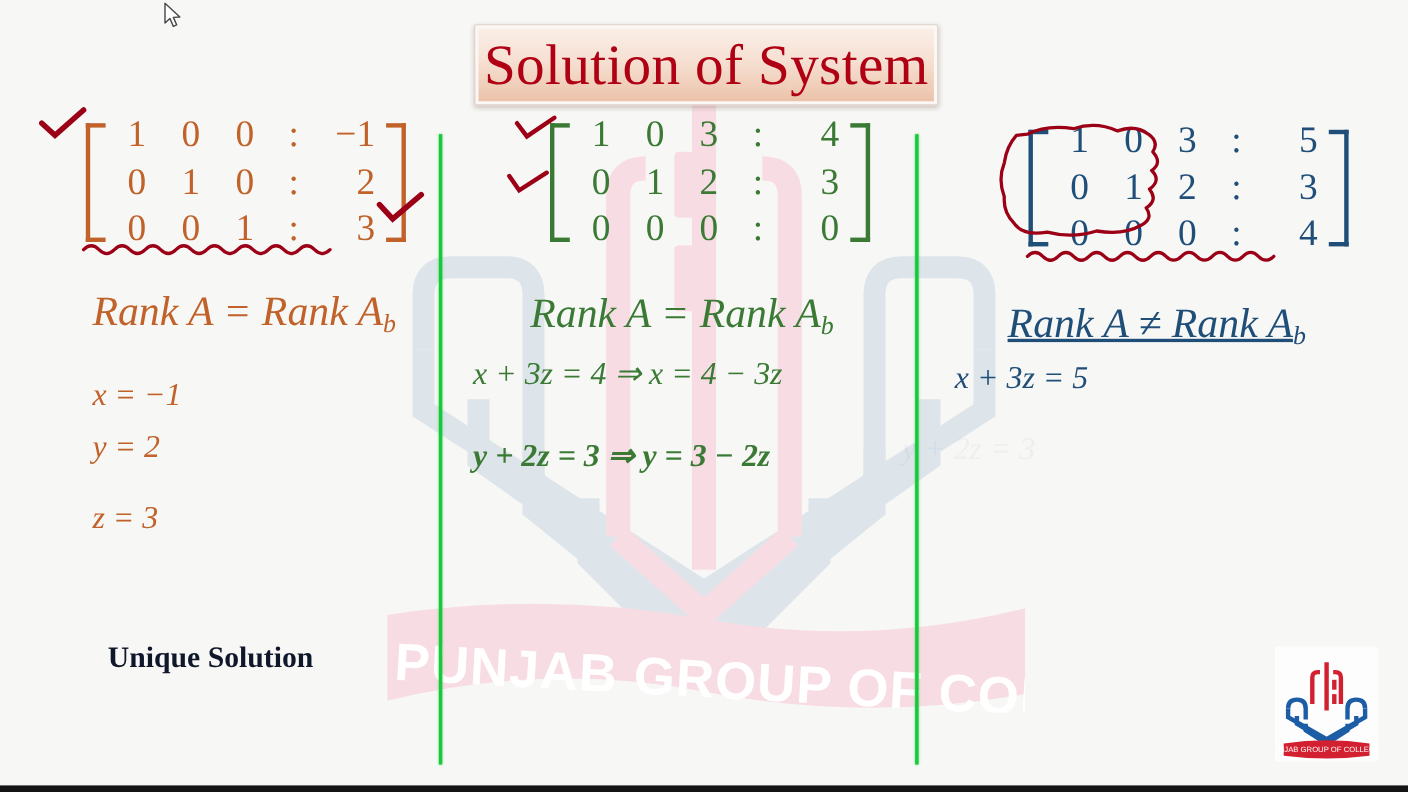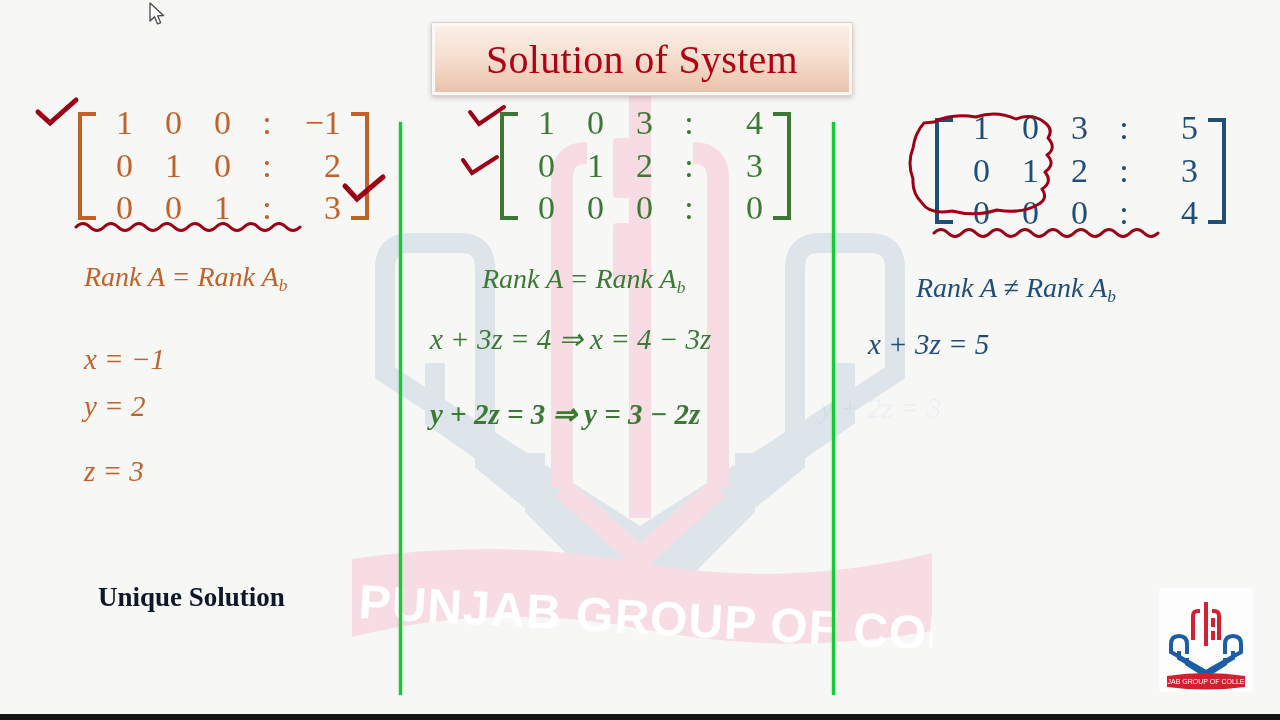--- a/index.html
+++ b/index.html
@@ -35,21 +35,21 @@
   
   .title-box{
     position:absolute;left:431px;top:22px;width:420px;height:72px;
     background:linear-gradient(180deg,#fbf0e8 0%,#f6e0d2 45%,#efcdb8 78%,#e9bfa6 100%);
     border:1px solid #ddd2cb;
     border-radius:2px;
     box-shadow:0 2px 5px rgba(90,60,50,.28), inset 0 0 0 3px #fbf7f4;
     display:flex;align-items:center;justify-content:center;
   }
   .title-text{
-    color:#b00014;font-size:40px;font-family:"Liberation Serif",serif;
+    color:#b00014;font-size:52px;font-family:"Liberation Serif",serif;
     letter-spacing:.3px;
   }
 
   
   .divider{
     position:absolute;top:122px;width:3px;height:573px;
     background:#15c939;
     box-shadow:0 0 2px rgba(21,201,57,.8);
   }
   .divider.d1{left:399px;}
@@ -69,21 +69,21 @@
   .mrows{display:flex;flex-direction:column;justify-content:center;padding:2px 4px;}
   .mrow{display:flex;align-items:center;}
   .mcell{
     text-align:center;font-size:34px;line-height:1.26;
   }
   .mcell.n{width:49px;}
   .mcell.c{width:40px;}
   .mcell.b{width:54px;text-align:right;padding-right:6px;}
 
   .line{position:absolute;white-space:nowrap;}
-  .l-rank{font-size:28px;font-style:italic;}
+  .l-rank{font-size:38px;font-style:italic;}
   .l-eq{font-size:29px;font-style:italic;}
 
   
   .c-orange{color:#c0622a;}
   .c-green{color:#3b7a34;}
   .c-blue{color:#1f4e79;}
 
   .unique{
     position:absolute;left:98px;top:582px;font-size:27px;
     font-weight:700;color:#0f172a;font-family:"Liberation Serif",serif;
@@ -269,21 +269,21 @@
   <svg class="ann" style="left:908px;top:100px;width:180px;height:140px;" viewBox="0 0 180 140">
     <path d="M26 22 q18 -9 42 -5 q20 -7 40 2 q16 -6 28 3
              q10 7 4 16 q9 10 -1 17 q9 9 -2 17 q8 10 -3 17
              q7 10 -5 16 q-16 9 -40 5 q-22 7 -45 1 q-22 4 -30 -8
              q-10 -10 -9 -24 q-6 -16 0 -31 q2 -15 11 -25 Z" fill="none" stroke="#9c0016" stroke-width="3" stroke-linejoin="round"></path>
   </svg>
   <svg class="ann" style="left:930px;top:222px;width:245px;height:20px;" viewBox="0 0 245 20">
     <path d="M4 11 q7 -7 14 0 t14 0 t14 0 t14 0 t14 0 t14 0 t14 0 t14 0 t14 0 t14 0 t14 0 t14 0 t14 0 t14 0 t14 0 t14 0" fill="none" stroke="#9c0016" stroke-width="3" stroke-linecap="round"></path>
   </svg>
 
-  <div class="line l-rank c-blue" style="left:916px;top:272px;">
+  <div class="line l-rank c-blue" style="left:916px;top:272px;text-decoration:underline;">
     <span>Rank A ≠ Rank A</span><span class="sub">b</span>
   </div>
   <div class="line l-eq c-blue" style="left:868px;top:328px;">x + 3z = 5</div>
   <div class="line l-eq c-blue faint" style="left:820px;top:392px;font-family:Liberation Serif, serif;">y + 2z = 3</div>
 
   <svg class="corner-logo" viewBox="0 0 94 104">
     <rect x="0" y="0" width="94" height="104" fill="#fdfdfd"></rect>
     <g fill="none" stroke="#d32030" stroke-width="4">
       <path d="M34 52 L34 28 Q34 23 39 23 L41 23"></path>
       <path d="M60 52 L60 28 Q60 23 55 23 L53 23"></path>

